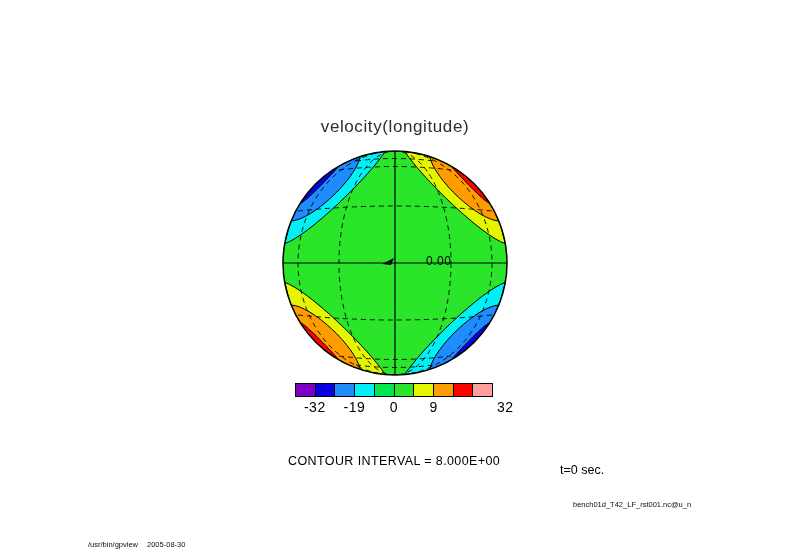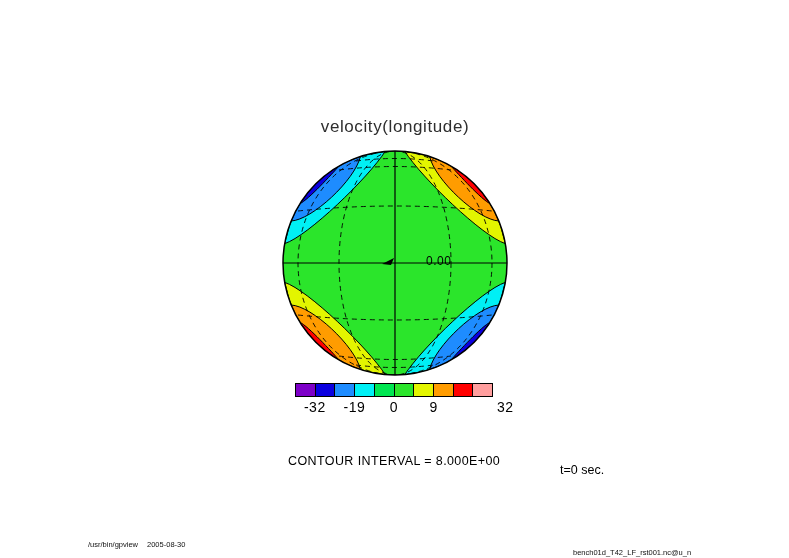--- a/index.html
+++ b/index.html
@@ -13,21 +13,21 @@
   .colorbar{left:295px;top:383px;width:198px;height:14px;display:flex;}
   .colorbar .cell{flex:1;border:1px solid #000;margin-left:-1px;}
   .colorbar .cell:first-child{margin-left:0;}
   .cb-ticks{left:295px;top:399px;width:198px;height:15px;}
   .cb-ticks span{position:absolute;transform:translateX(-50%);font-size:14px;
                  letter-spacing:0.5px;white-space:nowrap;}
   .contour-note{left:288px;top:430px;font-size:12.5px;letter-spacing:0.4px;white-space:nowrap;margin-top:24px;}
   .time-label{left:521px;top:463px;font-size:12.5px;white-space:nowrap;margin-left:39px;}
   .footer-left{left:88px;top:500px;font-size:7.5px;white-space:nowrap;color:#111;margin-top:40px;}
   .footer-left .date{margin-left:9px;}
-  .footer-right{left:573px;top:500px;font-size:7.5px;white-space:nowrap;color:#111;margin-top:48px;}
+  .footer-right{left:573px;top:500px;font-size:7.5px;white-space:nowrap;color:#111;}
 </style>
 </head>
 <body>
 
 <div class="canvas">
 
   <div class="abs plot-title">velocity(longitude)</div>
 
   <div class="abs globe-wrap">
     <svg width="250" height="250" viewBox="0 0 250 250">

